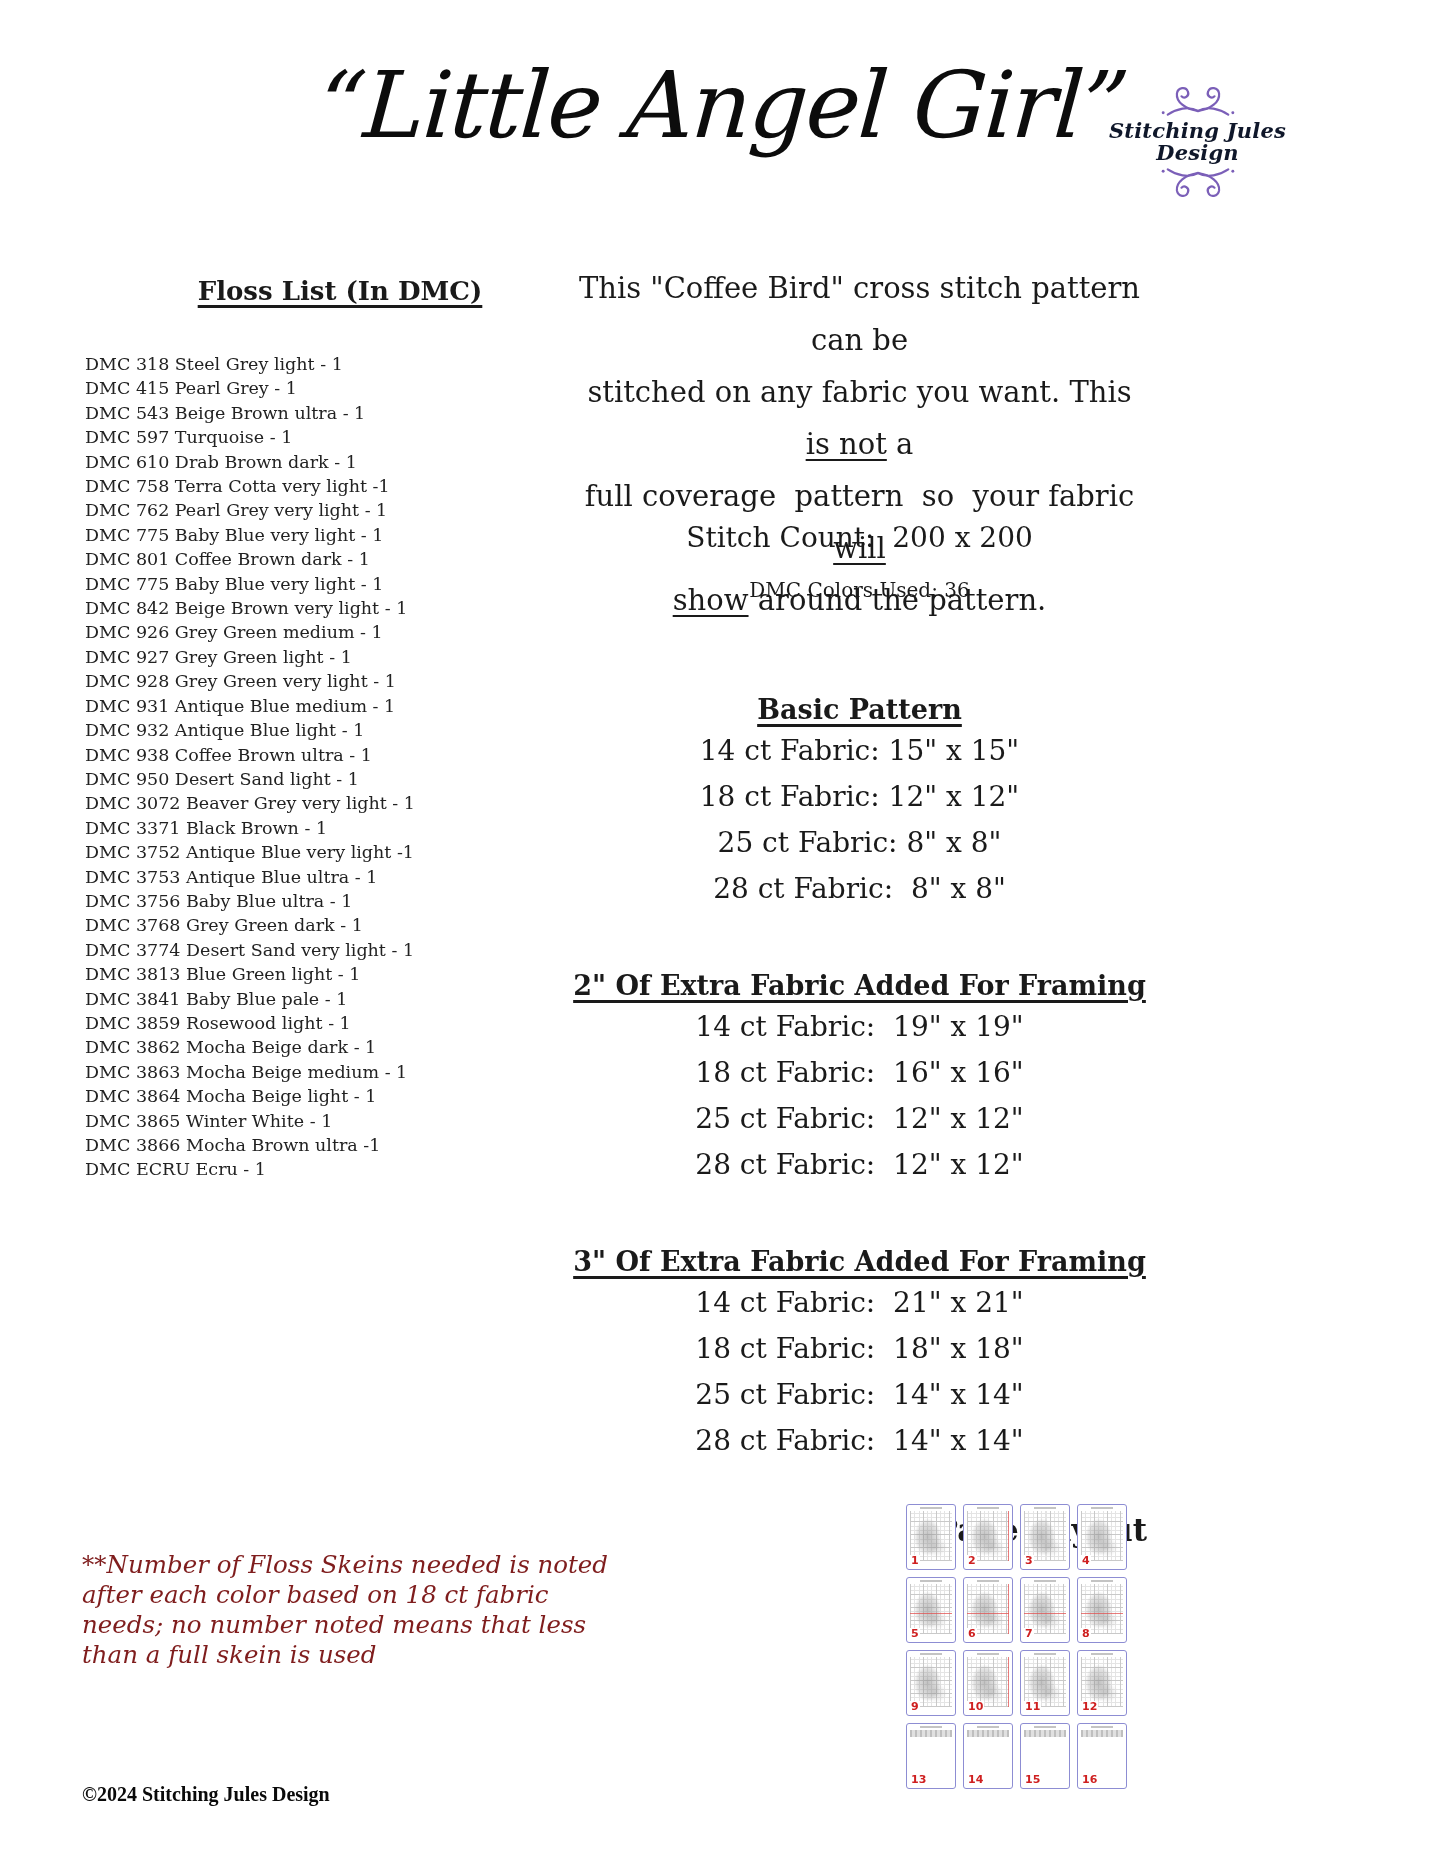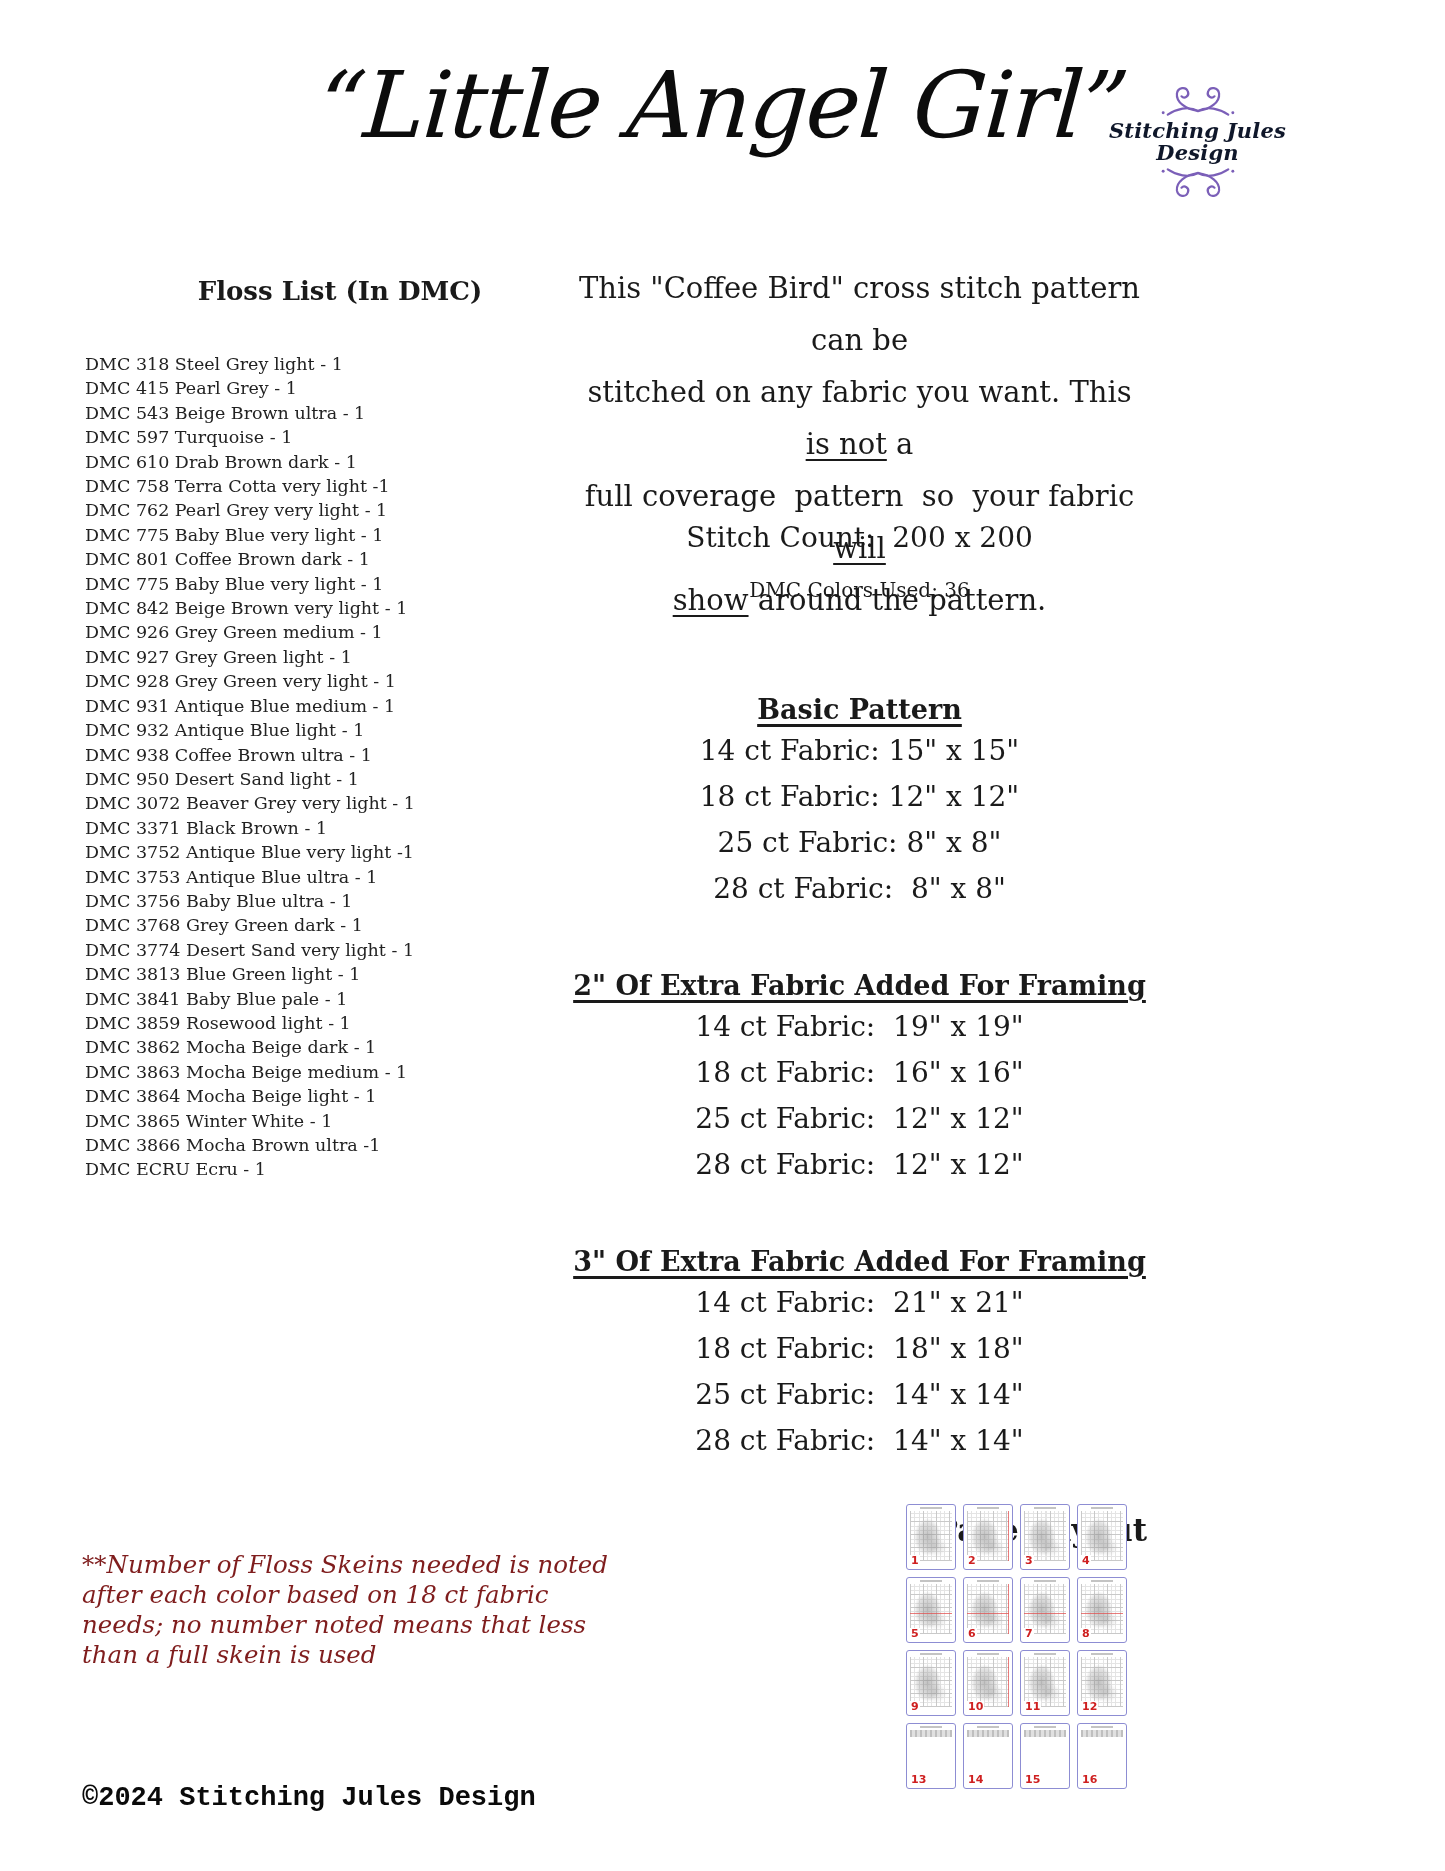--- a/index.html
+++ b/index.html
@@ -20,33 +20,33 @@
   .logo-text {
     font-style:italic; font-weight:bold; font-size:21px; line-height:22px;
     color:#0f172a; letter-spacing:0.2px;
   }
   .flourish { width:110px; height:40px; display:block; margin:0 auto; }
   .flourish.flip { transform:rotate(180deg); }
 
   
   .floss-heading {
     position:absolute; left:110px; top:276px; width:460px; text-align:center;
-    font-size:26px; font-weight:bold; 
+    font-size:26px; font-weight:bold; text-decoration:underline;
     text-decoration-thickness:2.5px; text-underline-offset:5px;
   }
   .floss-list { position:absolute; left:85px; top:352px; width:470px; }
   .floss-item { font-size:17.5px; line-height:24.4px; color:#222; }
 
   .floss-note {
     position:absolute; left:82px; top:1550px; width:548px;
     font-style:italic; font-size:24.5px; line-height:30px; color:#7f1d1d;
   }
   .copyright {
     position:absolute; left:82px; top:1783px;
-    font-family:Liberation Mono, monospace; font-weight:bold; font-size:27px; color:#0a0a0a;
+    font-family:Liberation Serif, serif; font-weight:bold; font-size:20px; color:#0a0a0a;
   }
 
   
   .rcol { position:absolute; left:572px; width:575px; text-align:center; }
   .intro { top:262px; font-size:29px; line-height:52px; }
   .intro .u { text-decoration:underline; text-decoration-thickness:2px; text-underline-offset:5px; }
   .stitch-count { top:518px; font-size:28px; line-height:40px; }
   .colors-used { top:570px; font-size:20px; line-height:40px; }
 
   .fabric-sections { top:636px; }

